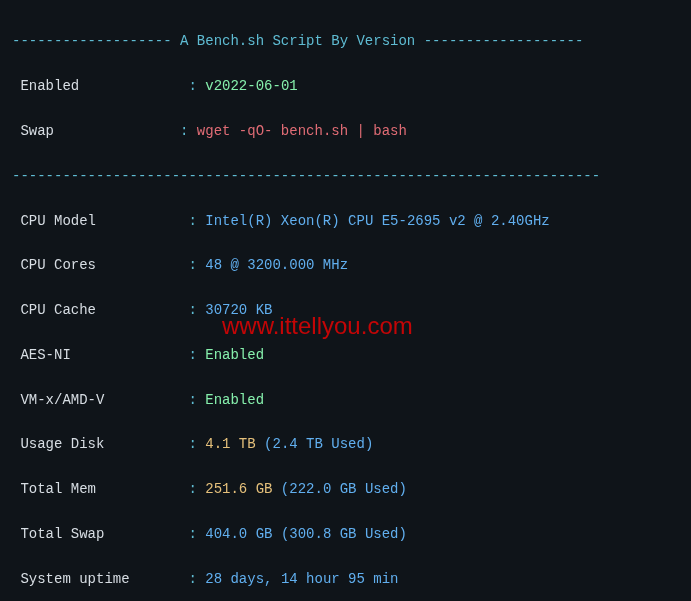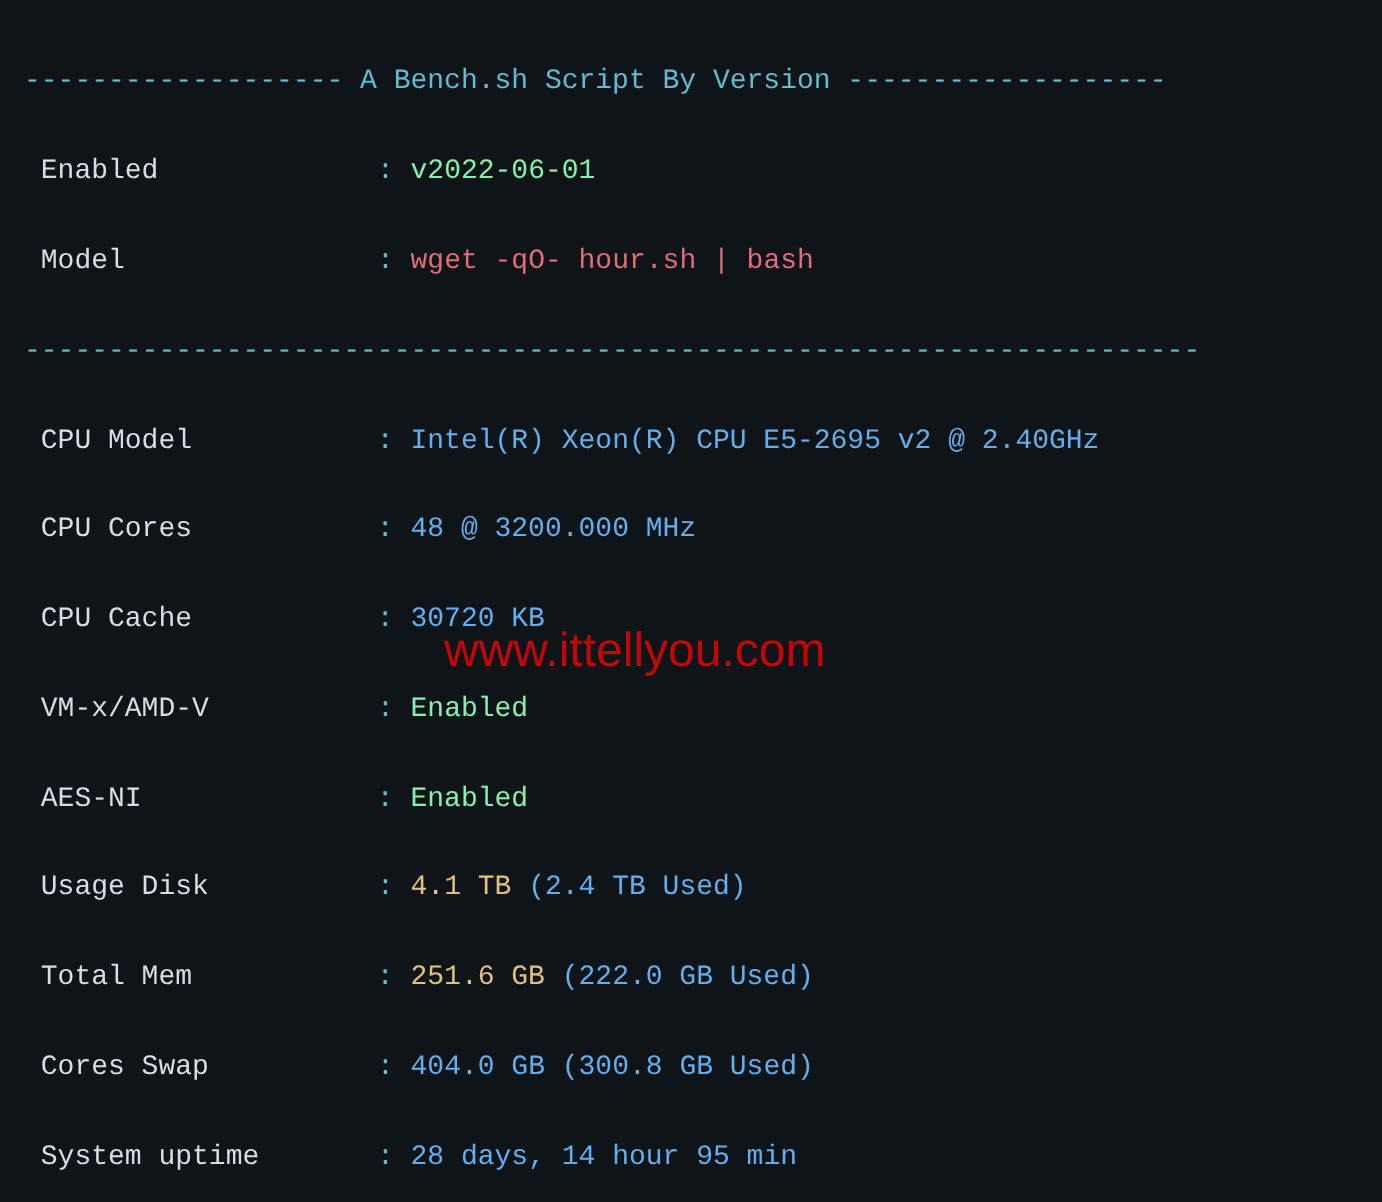--- a/index.html
+++ b/index.html
@@ -37,30 +37,30 @@
     opacity: 0.75;
     pointer-events: none;
   }
 </style>
 </head>
 <body>
 
 <div class="terminal">
 <span class="row"><span class="cyan">------------------- </span><span class="cyan">A Bench.sh Script By Version</span><span class="cyan"> -------------------</span></span>
 <span class="row"><span class="white"> Enabled</span><span class="white">            </span><span class="cyan"> : </span><span class="green">v2022-06-01</span></span>
-<span class="row"><span class="white"> Model</span><span class="white">              </span><span class="cyan"> : </span><span class="red">wget -qO- hour.sh | bash</span></span>
+<span class="row"><span class="white"> Swap</span><span class="white">              </span><span class="cyan"> : </span><span class="red">wget -qO- bench.sh | bash</span></span>
 <span class="row cyan">----------------------------------------------------------------------</span>
 <span class="row"><span class="white"> CPU Model</span><span class="white">          </span><span class="cyan"> : </span><span class="blue">Intel(R) Xeon(R) CPU E5-2695 v2 @ 2.40GHz</span></span>
 <span class="row"><span class="white"> CPU Cores</span><span class="white">          </span><span class="cyan"> : </span><span class="blue">48 @ 3200.000 MHz</span></span>
 <span class="row"><span class="white"> CPU Cache</span><span class="white">          </span><span class="cyan"> : </span><span class="blue">30720 KB</span></span>
+<span class="row"><span class="white"> AES-NI</span><span class="white">             </span><span class="cyan"> : </span><span class="green">Enabled</span></span>
 <span class="row"><span class="white"> VM-x/AMD-V</span><span class="white">         </span><span class="cyan"> : </span><span class="green">Enabled</span></span>
-<span class="row"><span class="white"> AES-NI</span><span class="white">             </span><span class="cyan"> : </span><span class="green">Enabled</span></span>
 <span class="row"><span class="white"> Usage Disk</span><span class="white">         </span><span class="cyan"> : </span><span class="yellow">4.1 TB</span><span class="blue"> (2.4 TB Used)</span></span>
 <span class="row"><span class="white"> Total Mem</span><span class="white">          </span><span class="cyan"> : </span><span class="yellow">251.6 GB</span><span class="blue"> (222.0 GB Used)</span></span>
-<span class="row"><span class="white"> Cores Swap</span><span class="white">         </span><span class="cyan"> : </span><span class="blue">404.0 GB (300.8 GB Used)</span></span>
+<span class="row"><span class="white"> Total Swap</span><span class="white">         </span><span class="cyan"> : </span><span class="blue">404.0 GB (300.8 GB Used)</span></span>
 <span class="row"><span class="white"> System uptime</span><span class="white">      </span><span class="cyan"> : </span><span class="blue">28 days, 14 hour 95 min</span></span>
 
 
 
 
 
 
 
 
 

